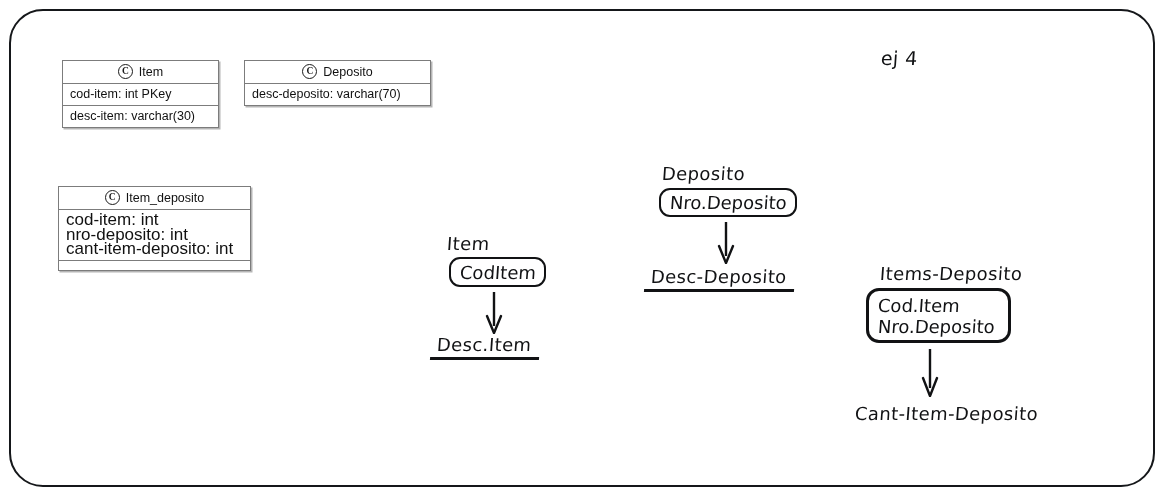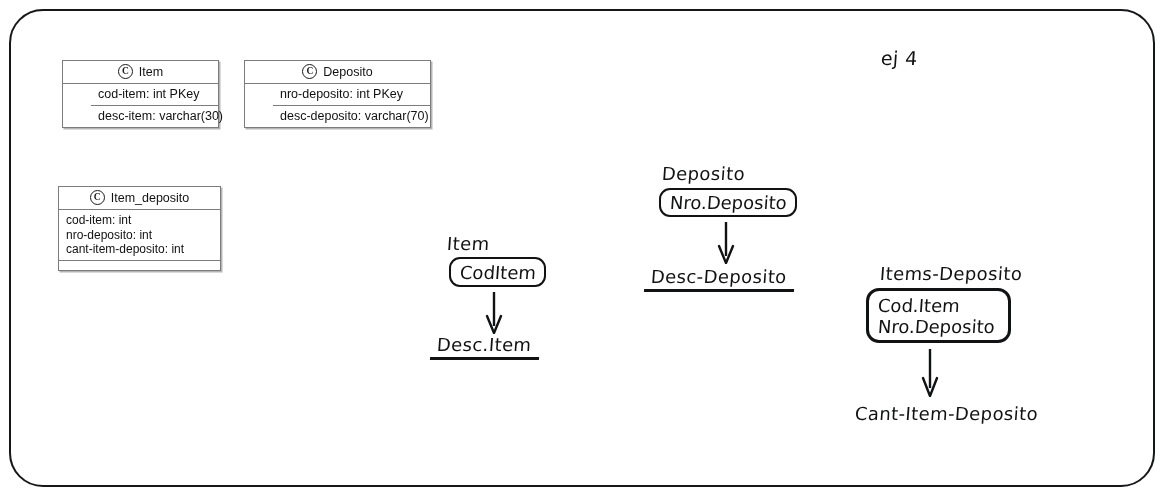--- a/index.html
+++ b/index.html
@@ -46,25 +46,24 @@
     align-items: center;
     justify-content: center;
     gap: 6px;
   }
   .uml-row {
     border-bottom: 1px solid #7c7c7c;
     font-size: 12.5px;
     color: #111;
     padding: 3px 6px 4px 7px;
     white-space: nowrap;
-    margin-left: 28px;
   }
   .uml-row:last-child { border-bottom: none; }
   .uml-block {
-    font-size: 12px;
+    font-size: 17px;
     color: #111;
     padding: 3px 6px 3px 7px;
     line-height: 14.5px;
     white-space: nowrap;
     border-bottom: 1px solid #7c7c7c;
   }
   .uml-empty {
     height: 9px;
   }
 
@@ -158,25 +157,24 @@
   </div>
   <div class="uml-row">cod-item: int PKey</div>
   <div class="uml-row">desc-item: varchar(30)</div>
 </div>
 
 <div class="uml-class" style="left:244px; top:60px; width:187px;">
   <div class="uml-header">
     <span class="c-icon"></span>
     <span>Deposito</span>
   </div>
-  <div class="uml-row">nro-deposito: int PKey</div>
   <div class="uml-row">desc-deposito: varchar(70)</div>
 </div>
 
-<div class="uml-class" style="left:58px; top:186px; width:163px;">
+<div class="uml-class" style="left:58px; top:186px; width:193px;">
   <div class="uml-header">
     <span class="c-icon"></span>
     <span>Item_deposito</span>
   </div>
   <div class="uml-block">
     <div>cod-item: int</div>
     <div>nro-deposito: int</div>
     <div>cant-item-deposito: int</div>
   </div>
   <div class="uml-empty"></div>

